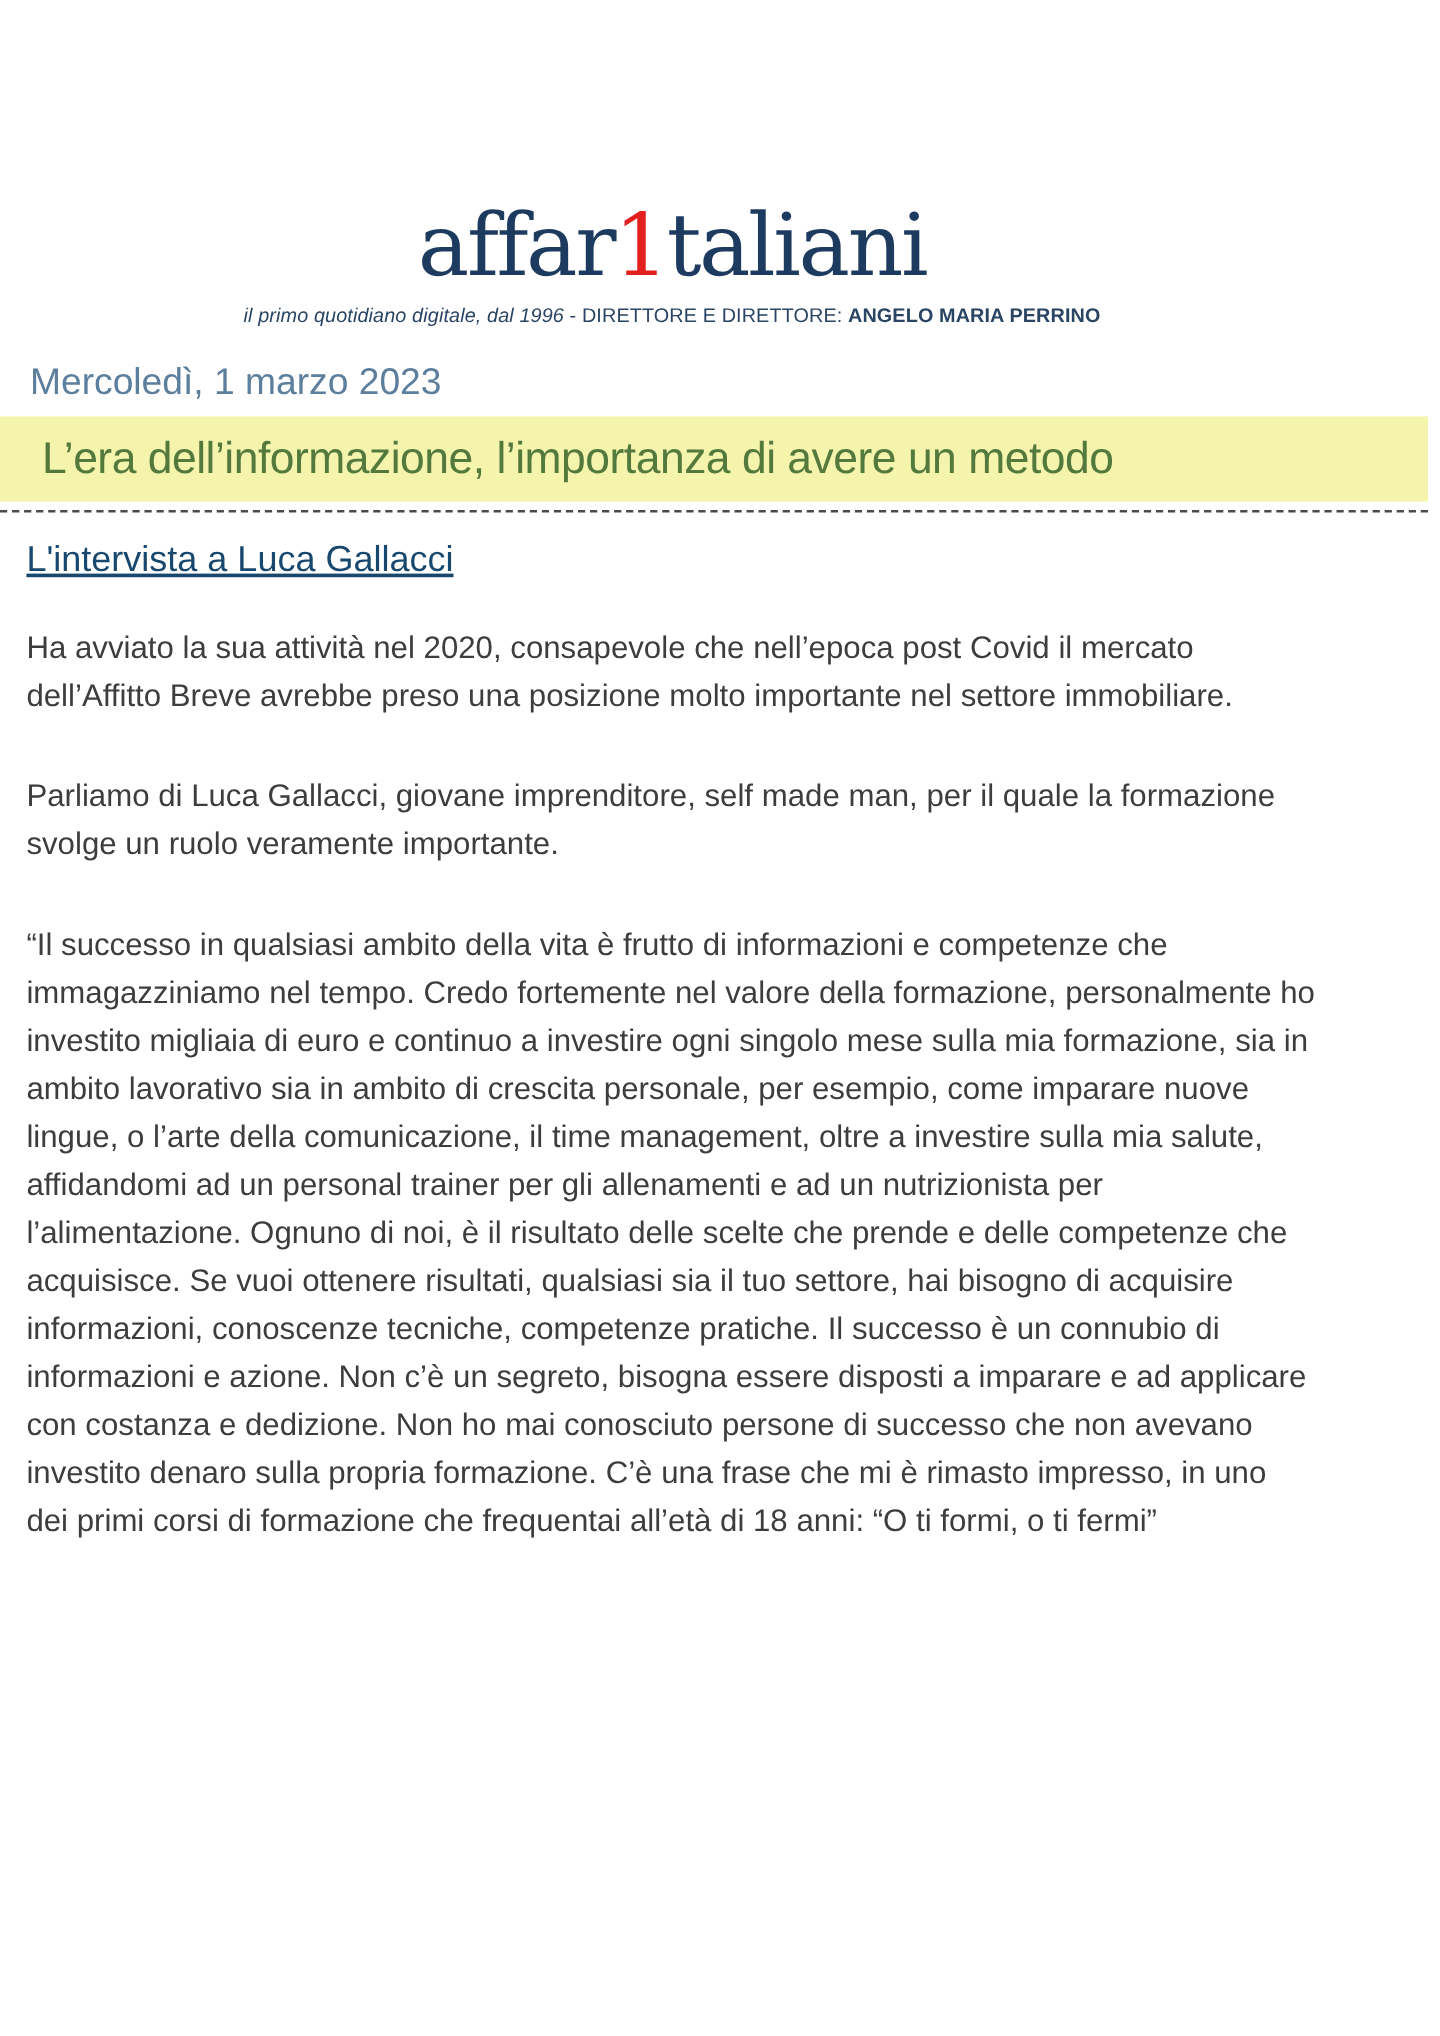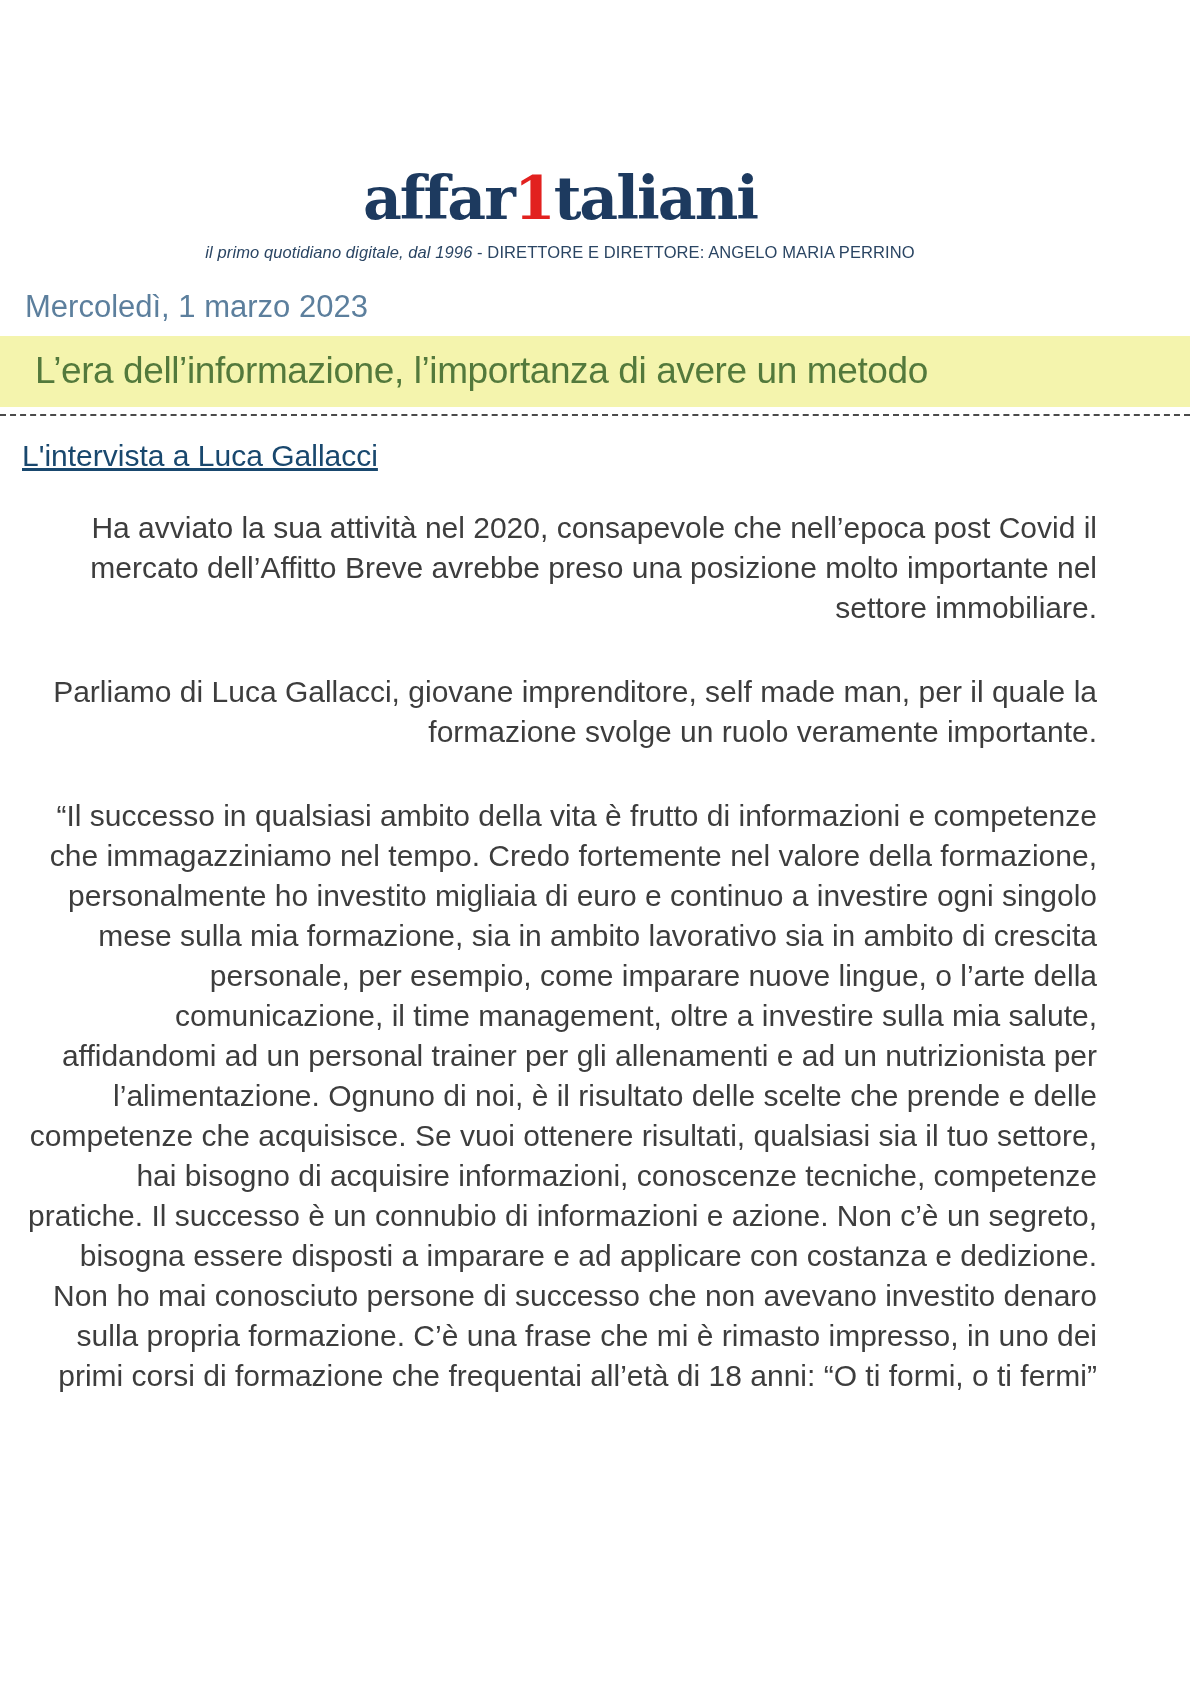--- a/index.html
+++ b/index.html
@@ -18,36 +18,36 @@
   body{
     width:1200px;height:1697px;overflow:hidden;
     font-family:"Liberation Sans", sans-serif;
     -webkit-font-smoothing:antialiased;
   }
   .page{width:1190px;height:100%;}
   
   .masthead{width:1120px;padding-top:170px;text-align:center;}
   .logo{
     font-family:"DejaVu Serif", serif;
-    font-weight:700;
-    font-size:60px;
+    font-weight:400;
+    font-size:72px;
     line-height:0.95;
     letter-spacing:-2px;
     color:var(--logo-navy);
     white-space:nowrap;
   }
   .logo .logo-one{color:var(--logo-red);}
   .tagline{
     margin-top:16px;
     font-size:16.5px;
     color:var(--tagline-navy);
     letter-spacing:0.1px;
   }
   .tagline .t-italic{font-style:italic;}
-  .tagline .t-bold{font-weight:normal;}
+  .tagline .t-bold{font-weight:bold;}
   
   .date-row{
     margin:30px 0 0 25px;
     font-size:31px;
     line-height:30px;
     color:var(--date-blue);
   }
   
   .headline-band{
     margin-top:14px;
@@ -72,24 +72,23 @@
     margin:22px 0 0 22px;
     font-size:30px;
     line-height:36px;
     font-weight:normal;
     color:var(--subheadline-navy);
     text-decoration:underline;
   }
   
   .article-body{margin:34px 93px 0 22px;}
   .article-body p{
-    font-size:30px;
+    font-size:26px;
     line-height:40px;
     color:var(--body-text);
-    text-align:right;
   }
   .article-body p + p{margin-top:44px;}
 </style>
 </head>
 <body>
 
 <div class="page">
 
   <header class="masthead">
     <div class="logo">

